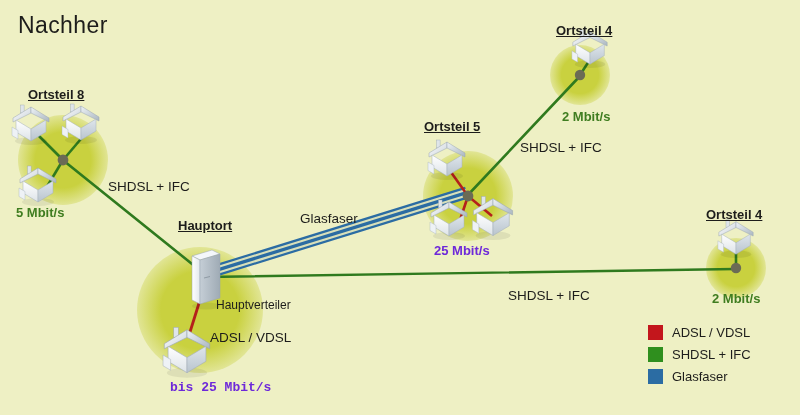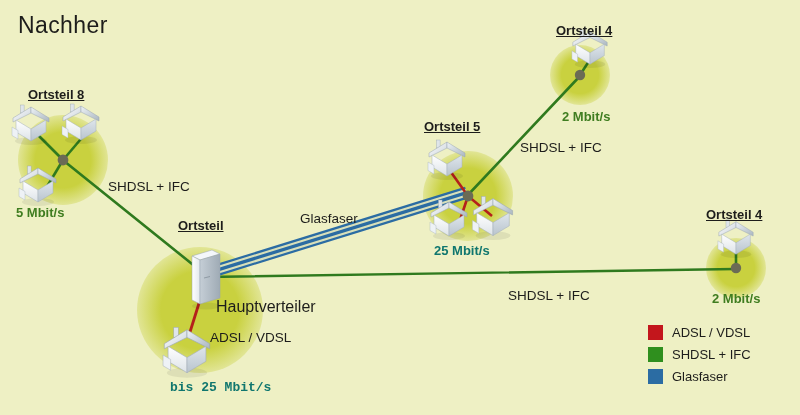--- a/index.html
+++ b/index.html
@@ -38,28 +38,28 @@
     font-size: 13px;
     font-weight: bold;
     color: #1d1d1b;
     text-decoration: underline;
   }
   .speed {
     font-size: 13px;
     font-weight: bold;
   }
   .speed-green { color: #3f7d20; }
-  .speed-red   { color: #0f766e; }
+  .speed-red   { color: #6d28d9; }
   .link-lbl {
     font-size: 13.5px;
     color: #1d1d1b;
     font-weight: 400;
   }
   .node-lbl {
-    font-size: 16px;
+    font-size: 12px;
     color: #1d1d1b;
   }
   
   #legend {
     position: absolute;
     left: 648px;
     top: 322px;
   }
   .legend-row {
     display: flex;
@@ -206,21 +206,21 @@
       <use href="#cabinet" x="186" y="246" width="40" height="64"></use>
       <use href="#house" x="158" y="322" width="58" height="56"></use>
     </g>
   </svg>
 
   <div class="lbl title" style="left:18px; top:14px;">Nachher</div>
 
   <div class="lbl site-name" style="left:28px; top:88px;">Ortsteil 8</div>
   <div class="lbl speed speed-green" style="left:16px; top:206px;">5 Mbit/s</div>
 
-  <div class="lbl site-name" style="left:178px; top:219px;">Ortsteil</div>
+  <div class="lbl site-name" style="left:178px; top:219px;">Hauptort</div>
   <div class="lbl node-lbl" style="left:216px; top:299px;">Hauptverteiler</div>
   <div class="lbl link-lbl" style="left:210px; top:331px;">ADSL / VDSL</div>
   <div class="lbl speed speed-red" style="left:170px; top:381px;font-family:Liberation Mono, monospace;">bis 25 Mbit/s</div>
 
   <div class="lbl site-name" style="left:424px; top:120px;">Ortsteil 5</div>
   <div class="lbl speed speed-red" style="left:434px; top:244px;">25 Mbit/s</div>
 
   <div class="lbl site-name" style="left:706px; top:208px;">Ortsteil 4</div>
   <div class="lbl speed speed-green" style="left:712px; top:292px;">2 Mbit/s</div>
 

